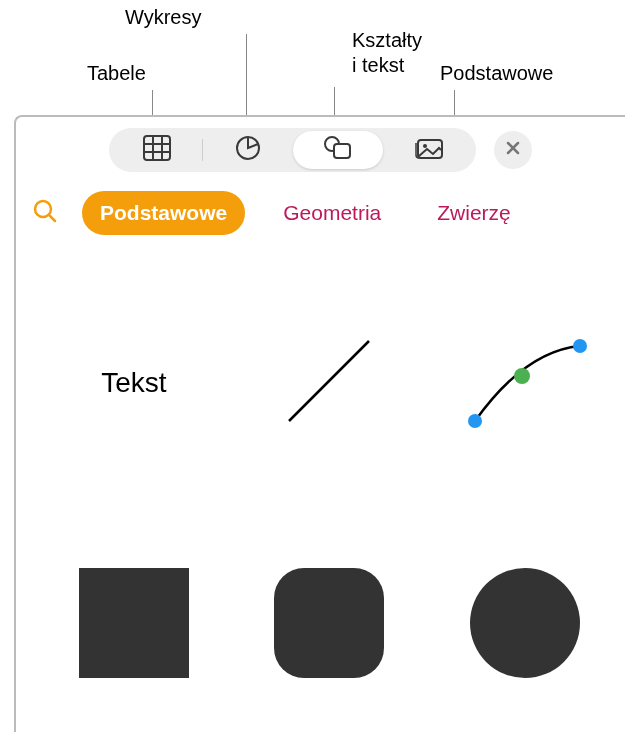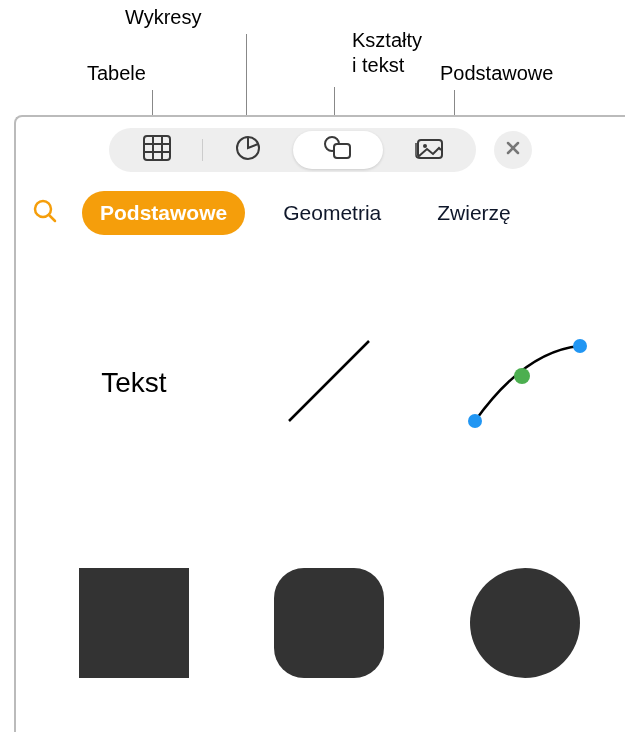--- a/index.html
+++ b/index.html
@@ -97,21 +97,21 @@
     }
     .search-btn {
       color: #f59e0b;
       display: flex;
       align-items: center;
       cursor: pointer;
       padding: 4px;
     }
     .cat-btn {
       font-size: 21px;
-      color: #0f172a;
+      color: #be185d;
       padding: 10px 18px;
       border-radius: 22px;
       cursor: pointer;
       white-space: nowrap;
     }
     .cat-btn.selected {
       background: #f59e0b;
       color: #fff;
       font-weight: 600;
     }

